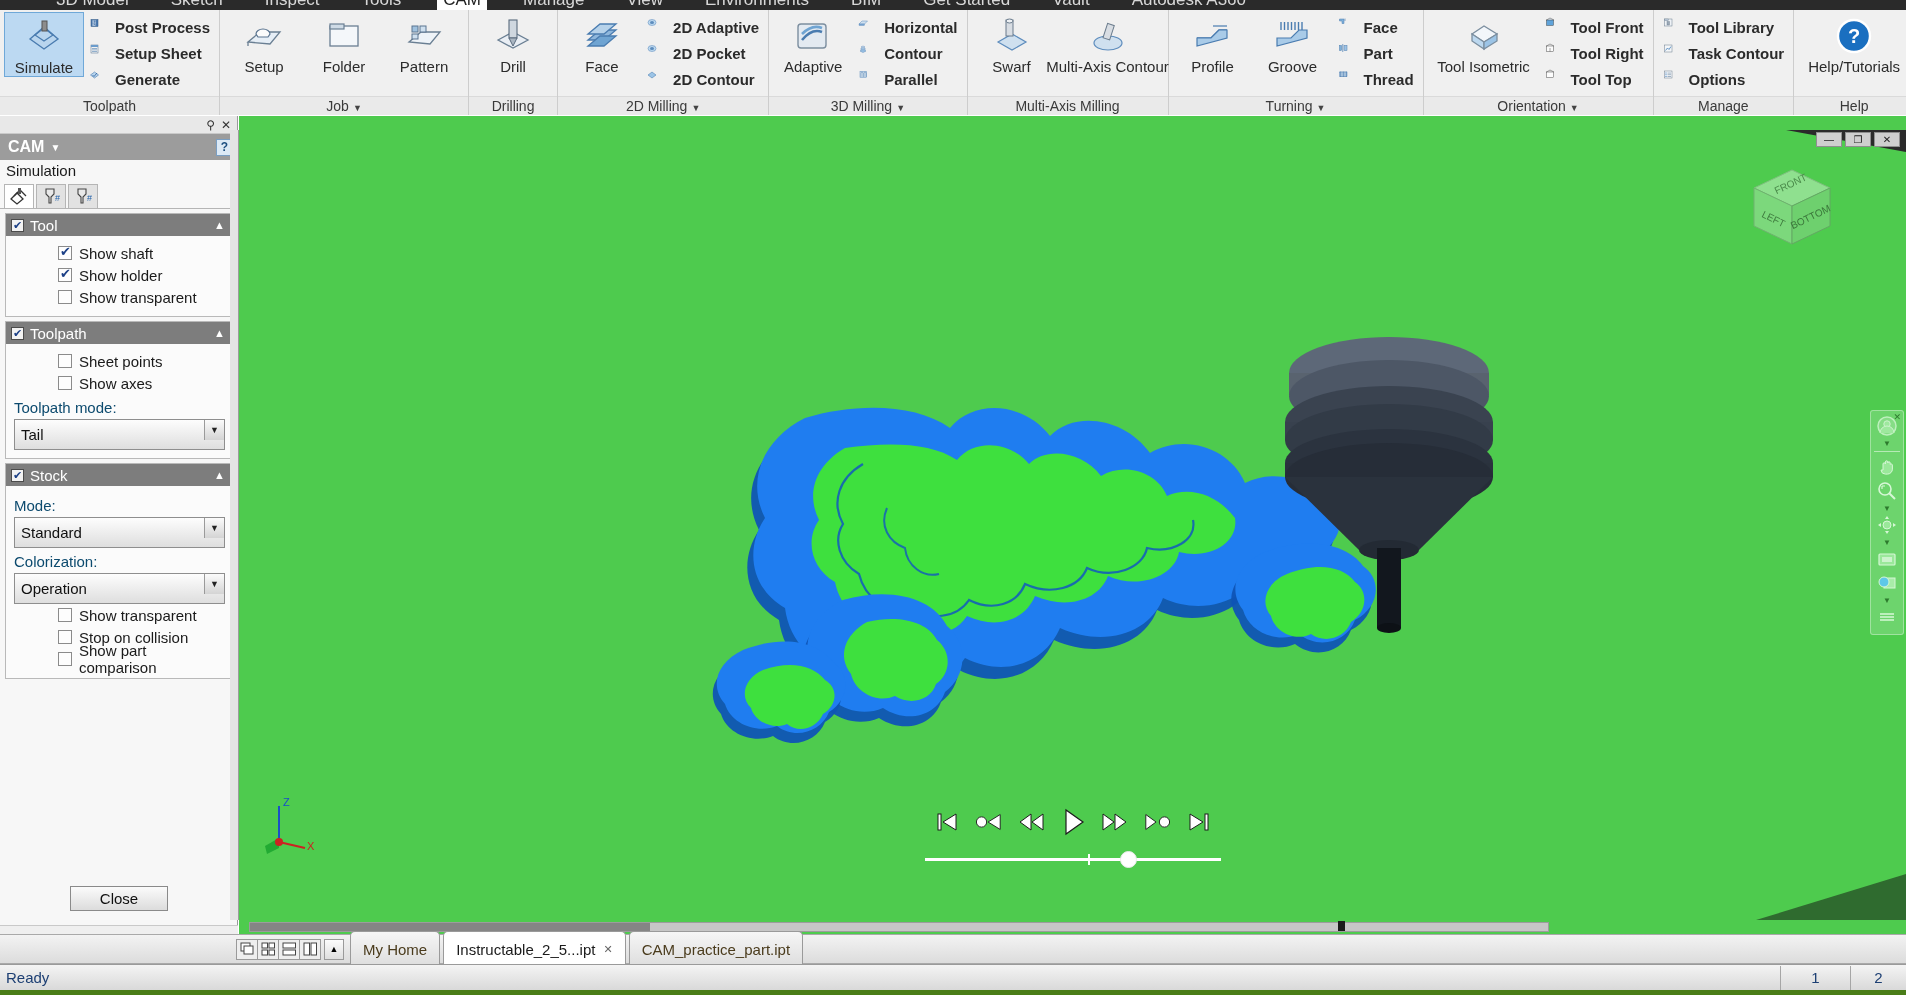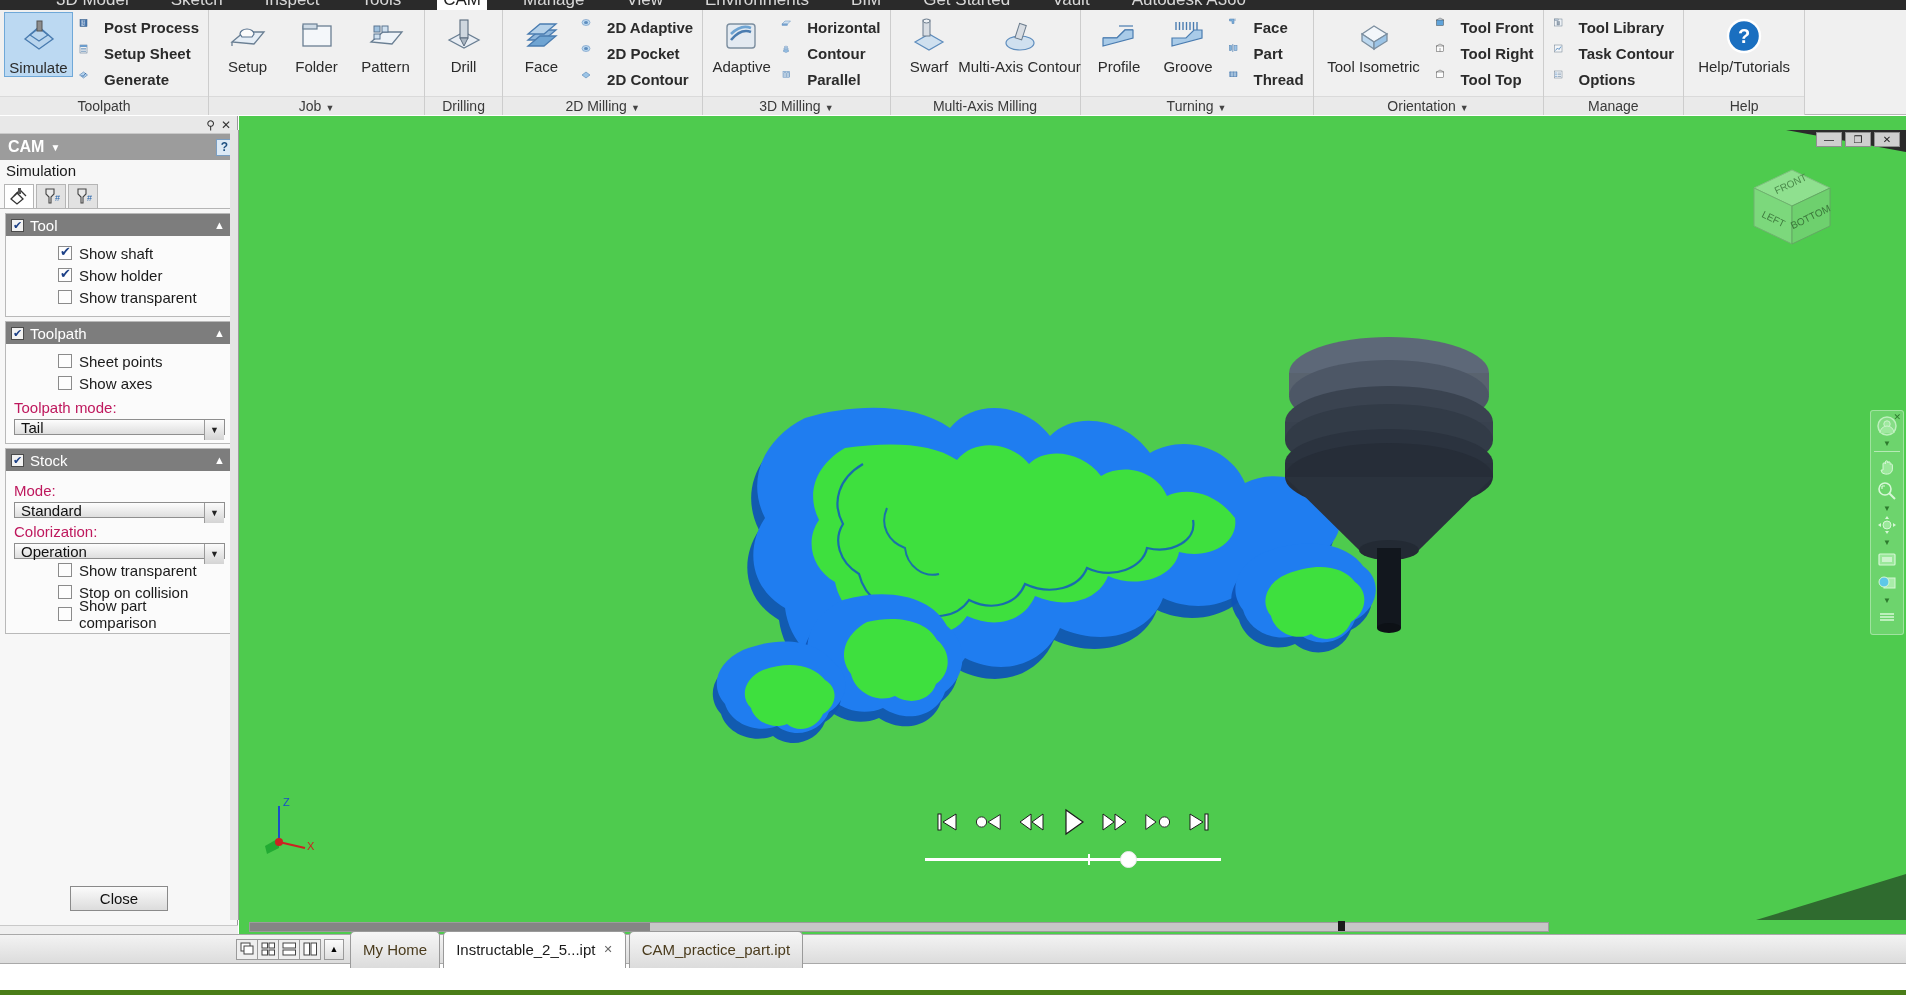--- a/index.html
+++ b/index.html
@@ -43,21 +43,21 @@
   .panel-label {
     height: 19px; line-height: 19px; text-align: center;
     font-size: 14px; color: #3a3a3a; background: #eaeaea;
     border-top: 1px solid #dadada;
     white-space: nowrap; padding: 0 6px;
   }
   .panel-label .caret { font-size: 9px; margin-left: 4px; color: #444; }
 
   
   .bigbtn {
-    width: 69px; display: flex; flex-direction: column; align-items: center;
+    width: 80px; display: flex; flex-direction: column; align-items: center;
     padding-top: 4px; cursor: default;
   }
   .bigbtn.wide { width: 112px; }
   .bigbtn .lbl { font-size: 15px; color: #2b2b2b; margin-top: 2px; white-space: nowrap; }
   .bigbtn.selected {
     background: #bcd9f2; border: 1px solid #6fa8d8;
   }
 
   
   .stack { display: flex; flex-direction: column; justify-content: flex-start; padding-top: 2px; }
@@ -120,23 +120,23 @@
   .cbrow { display: flex; align-items: center; height: 22px; padding-left: 44px; }
   .cbrow .box {
     width: 14px; height: 14px; border: 1px solid #8b8b8b; background: #fdfdfd;
     margin-right: 7px; position: relative; flex: none;
   }
   .cbrow .box.checked::after {
     content: "✔"; position: absolute; left: 1px; top: -3px;
     font-size: 13px; color: #1b3f86;
   }
   .cbrow .lbl { font-size: 15px; color: #1a1a1a; }
-  .fieldlabel { font-size: 15px; color: #be185d; margin: 5px 0 3px 0; }
+  .fieldlabel { font-size: 15px; color: #0c4a6e; margin: 5px 0 3px 0; }
   .combo {
-    height: 16px; border: 1px solid #8e8e8e;
+    height: 31px; border: 1px solid #8e8e8e;
     background: linear-gradient(#fdfdfd, #dedede);
     display: flex; align-items: center; position: relative;
   }
   .combo .val { font-size: 15px; color: #101010; padding-left: 6px; }
   .combo .arrowbox {
     position: absolute; right: 0; top: 0; width: 20px; height: 20px;
     background: linear-gradient(#fbfbfb, #d4d4d4); border-left: 1px solid #9a9a9a;
     display: flex; align-items: center; justify-content: center; font-size: 9px; color: #222;
   }
   .cam-close-wrap {
@@ -1018,15 +1018,20 @@
         <div class="doctab active">
           <span>Instructable_2_5...ipt</span>
           <span class="x">✕</span>
         </div>
         <div class="doctab">
           <span>CAM_practice_part.ipt</span>
         </div>
       </div>
   </div>
 
+  <div class="statusbar">
+    <span class="ready">Ready</span>
+    <span class="cellnum">1</span>
+    <span class="cellnum last">2</span>
+  </div>
 
   <div class="taskbar"></div>
 </div>
 
 </body></html>

